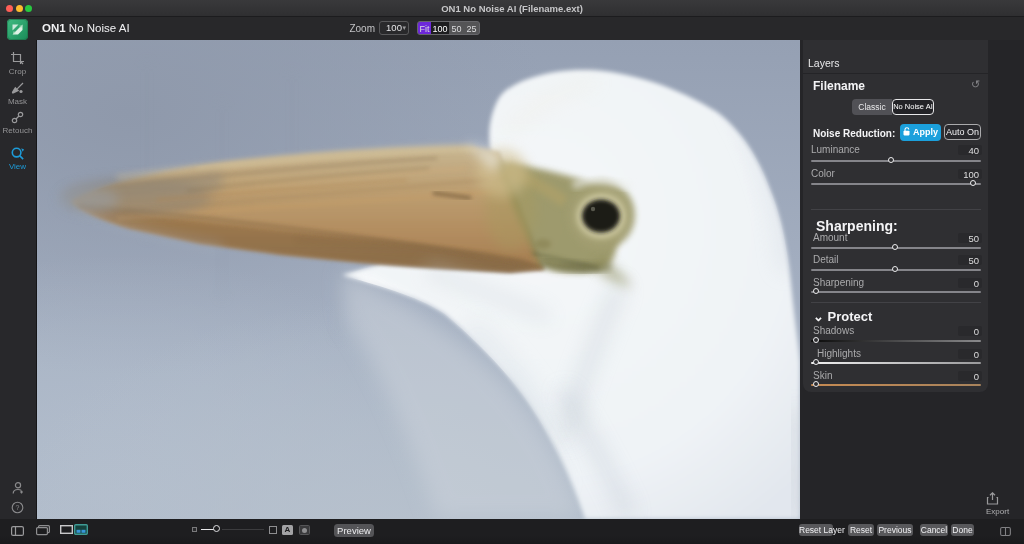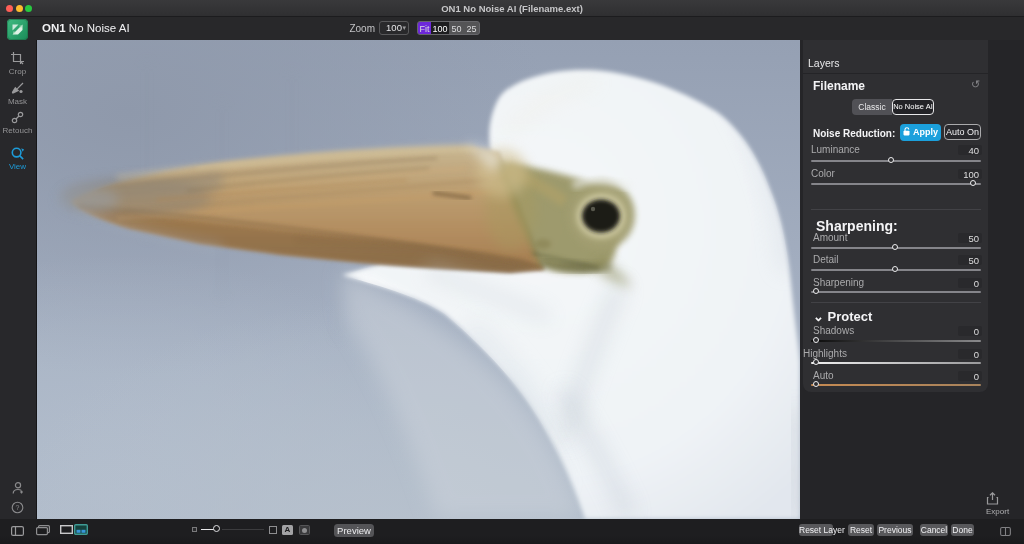--- a/index.html
+++ b/index.html
@@ -338,27 +338,27 @@
 
     <div class="divider" style="top:262px"></div>
     <div class="pbold" style="left:10px;top:269px;font-size:13px">⌄ Protect</div>
 
     <div class="plabel" style="left:10px;top:285px">Shadows</div>
     <div class="vbox" style="left:155px;top:286px"></div>
     <div class="pval" style="left:150px;top:286px;width:26px">0</div>
     <div class="track" style="left:8px;top:300px;width:170px;background:linear-gradient(to right,#0a0a0a,#8a8a8c)"></div>
     <div class="knob" style="left:10px;top:297px"></div>
 
-    <div class="plabel" style="left:0;top:308px">Highlights</div>
+    <div class="plabel" style="left:14px;top:308px">Highlights</div>
     <div class="vbox" style="left:155px;top:309px"></div>
     <div class="pval" style="left:150px;top:309px;width:26px">0</div>
     <div class="track" style="left:8px;top:322px;width:170px;background:linear-gradient(to right,#f0f0f0,#9a9a9c)"></div>
     <div class="knob" style="left:10px;top:319px"></div>
 
-    <div class="plabel" style="left:10px;top:330px">Auto</div>
+    <div class="plabel" style="left:10px;top:330px">Skin</div>
     <div class="vbox" style="left:155px;top:331px"></div>
     <div class="pval" style="left:150px;top:331px;width:26px">0</div>
     <div class="track" style="left:8px;top:344px;width:170px;background:linear-gradient(to right,#c58a52,#a8835c)"></div>
     <div class="knob" style="left:10px;top:341px"></div>
   </div>
 
   <div id="exportbox">
     <svg width="13" height="13" viewBox="0 0 13 13" fill="none" stroke="#9a9a9c" stroke-width="1.2">
       <path d="M2.5 5.5 H1.5 V12 H11.5 V5.5 H10.5"></path>
       <path d="M6.5 1 V8 M4 3.2 L6.5 0.8 L9 3.2"></path>

